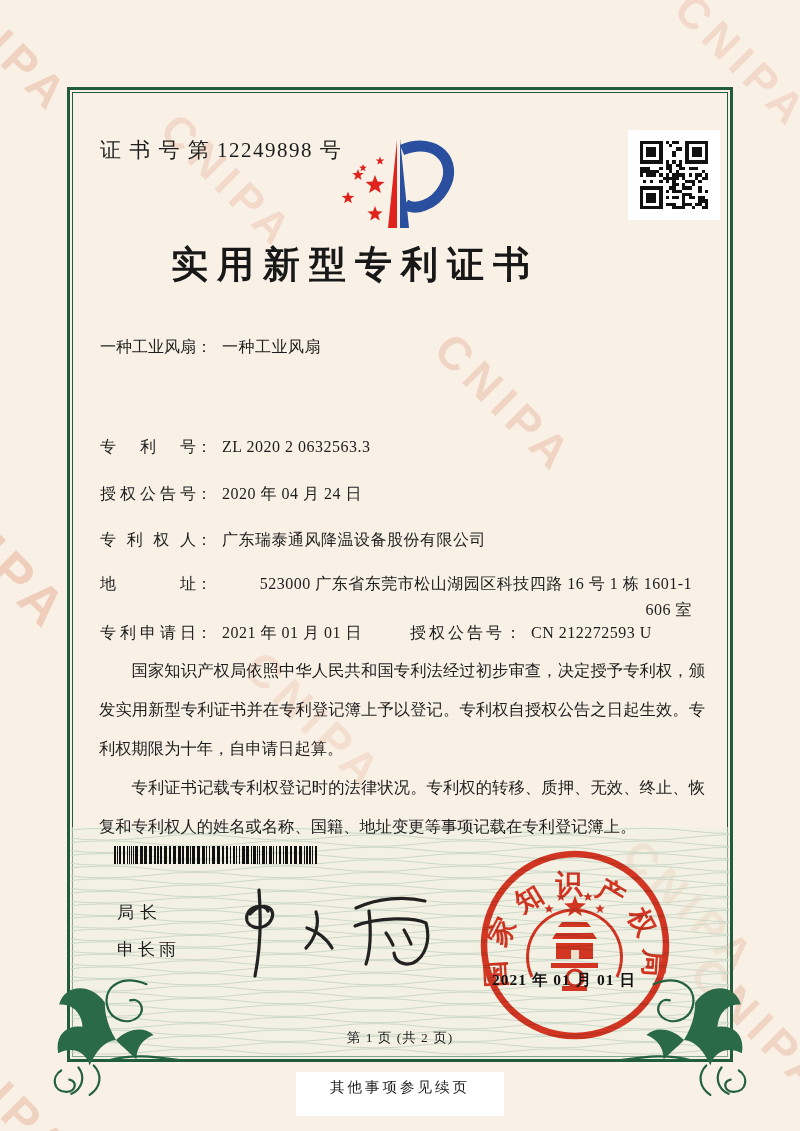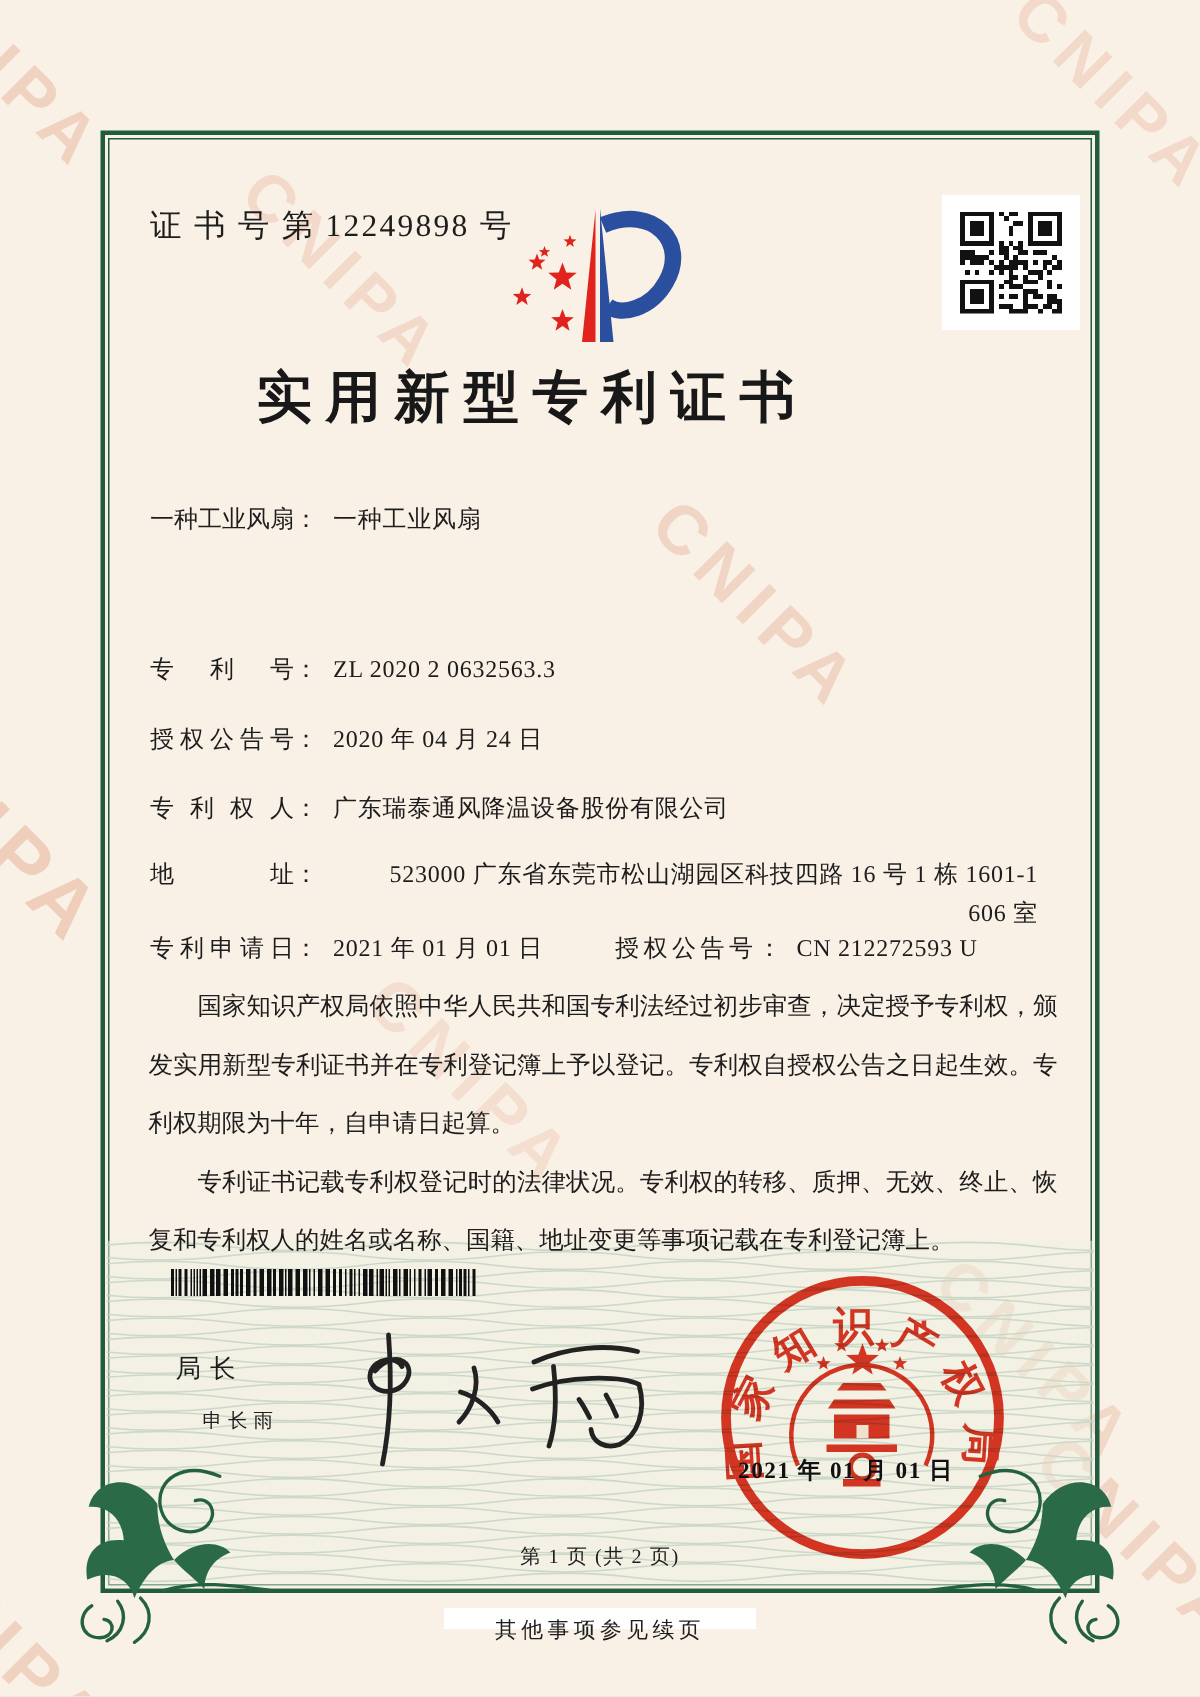--- a/index.html
+++ b/index.html
@@ -35,32 +35,32 @@
   .grant-right{position:absolute;left:310px;top:0;}
   .grant-right .glabel{letter-spacing:3px;}
 
   .paras{position:absolute;left:99px;top:651px;width:606px;z-index:5;font-size:16.3px;
          line-height:39px;text-align:justify;}
   .paras p{margin:0;text-indent:2em;}
 
   .barcode{position:absolute;left:114px;top:846px;width:206px;height:18px;z-index:5;}
 
   .sig-title{position:absolute;left:117px;top:901px;font-size:17px;letter-spacing:6px;z-index:5;}
-  .sig-name{position:absolute;left:135px;top:938px;font-size:13px;letter-spacing:4px;z-index:5;}
+  .sig-name{position:absolute;left:117px;top:938px;font-size:17px;letter-spacing:4px;z-index:5;}
   .sig-script{position:absolute;left:228px;top:884px;width:205px;height:95px;z-index:5;}
 
   .seal{position:absolute;left:472px;top:847px;width:206px;height:201px;z-index:5;
         mix-blend-mode:multiply;opacity:.95;}
   .seal-date{position:absolute;left:492px;top:970px;width:160px;z-index:6;font-size:15.5px;
              font-weight:600;letter-spacing:1px;color:#111;}
 
   .page-info{position:absolute;left:67px;top:1029px;width:666px;text-align:center;z-index:5;
              font-size:13.5px;letter-spacing:1px;}
 
-  .cont-note{position:absolute;left:296px;top:1072px;width:208px;height:14px;background:#ffffff;
+  .cont-note{position:absolute;left:296px;top:1072px;width:208px;height:44px;background:#ffffff;
              z-index:5;text-align:center;line-height:30px;font-size:14.5px;letter-spacing:3px;}
 
   .ornament{position:absolute;width:132px;height:127px;z-index:6;pointer-events:none;}
   .orn-left{left:48px;top:974px;}
   .orn-right{left:620px;top:974px;transform:scaleX(-1);}
   .os{fill:none;stroke:#24613f;stroke-width:2.2;stroke-linecap:round;}
   .of{fill:#2a6a46;stroke:none;}
   .sigp{fill:none;stroke:#222;stroke-width:3.2;stroke-linecap:round;stroke-linejoin:round;}
   .sealred{fill:#dc2e1a;}
 </style>

